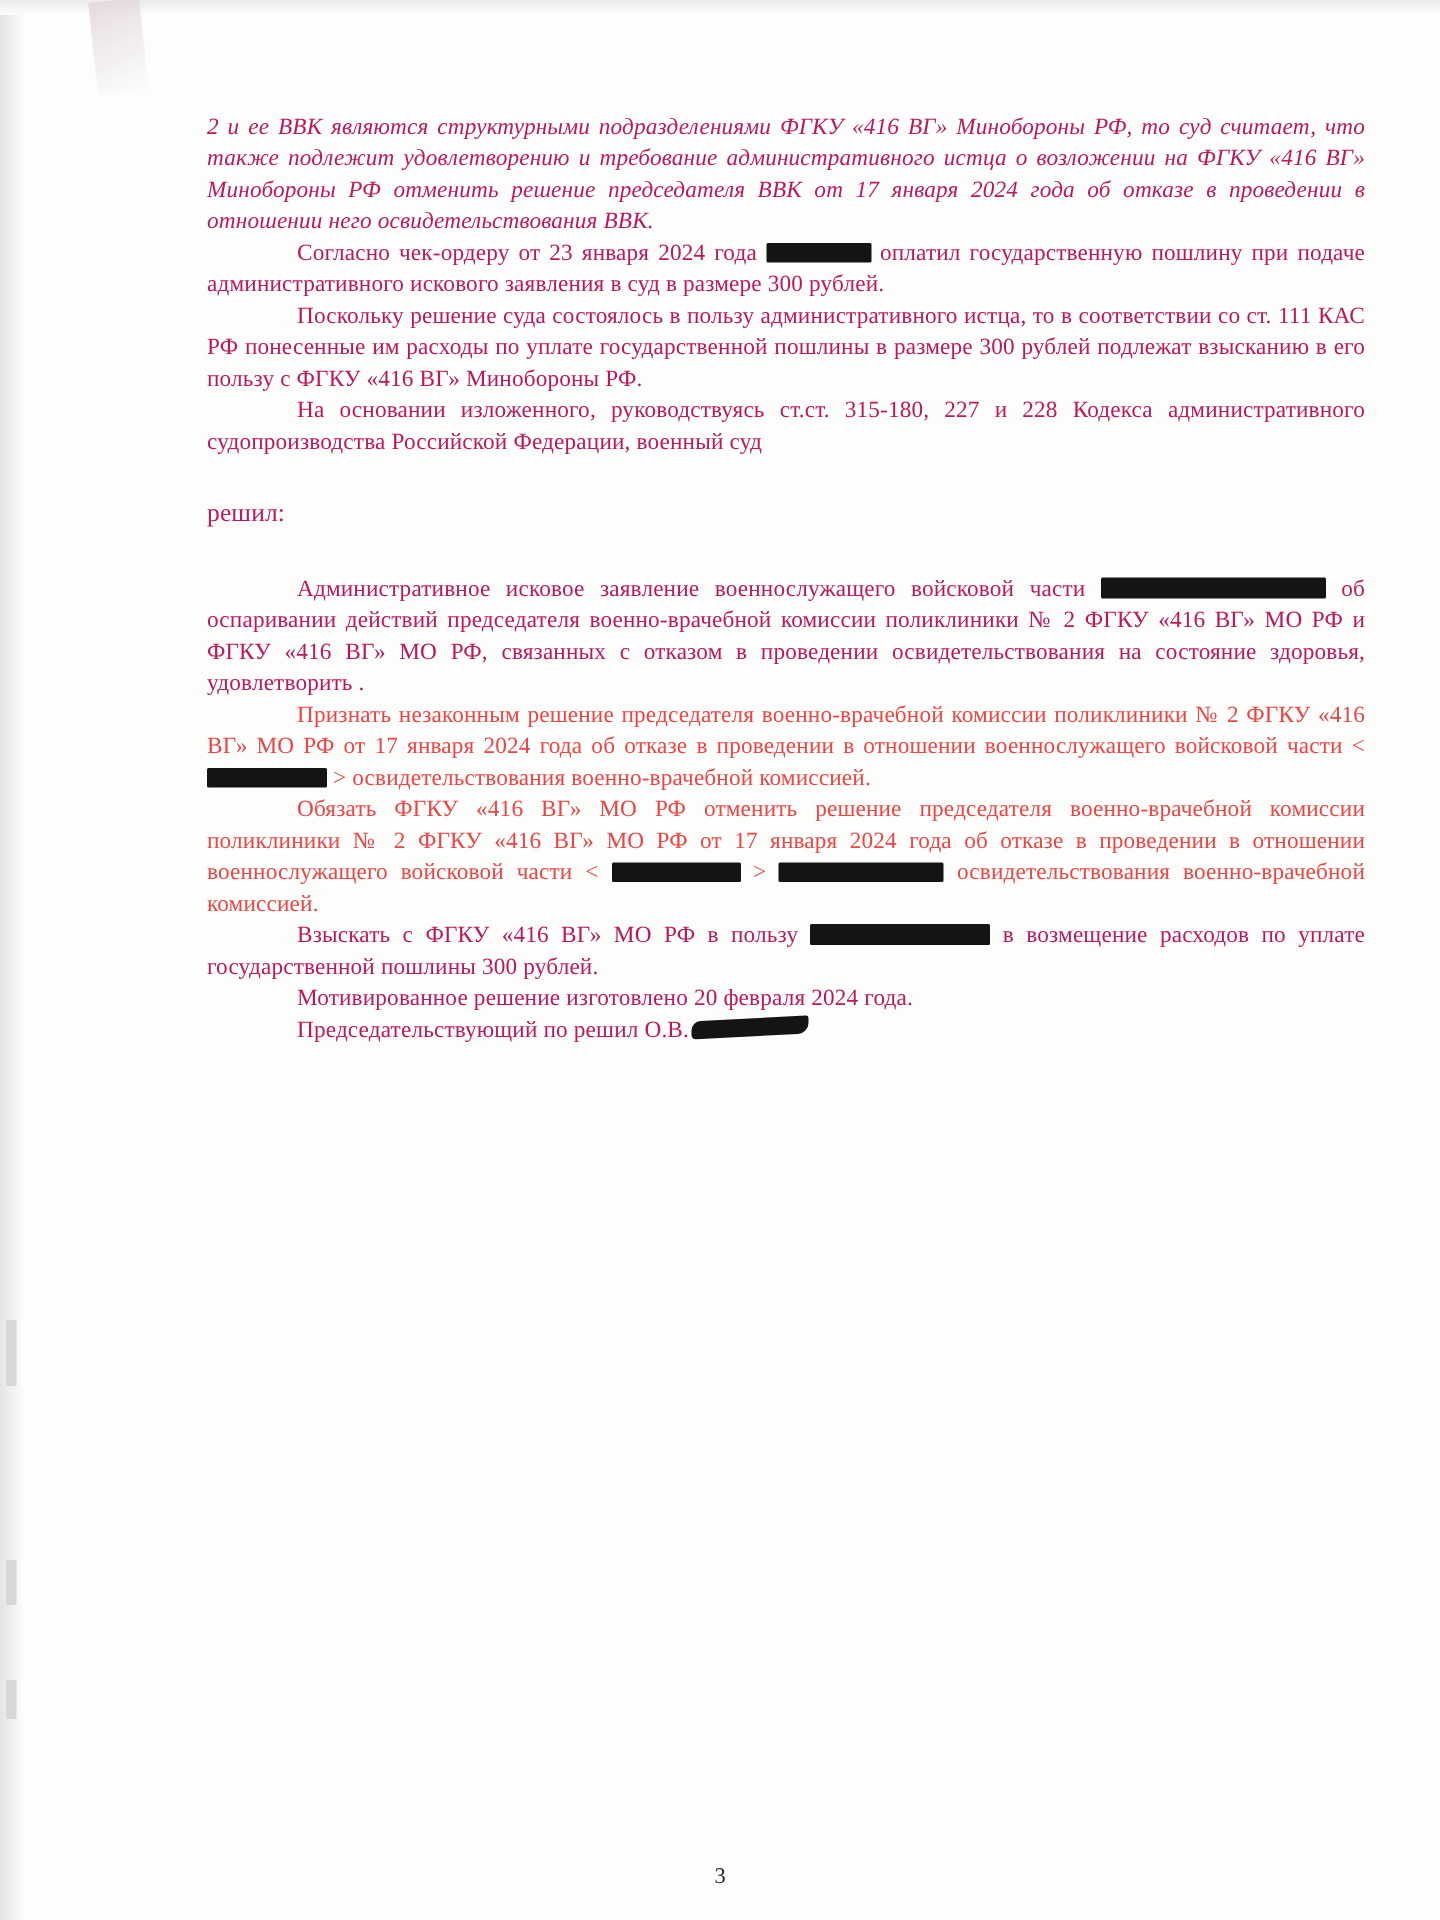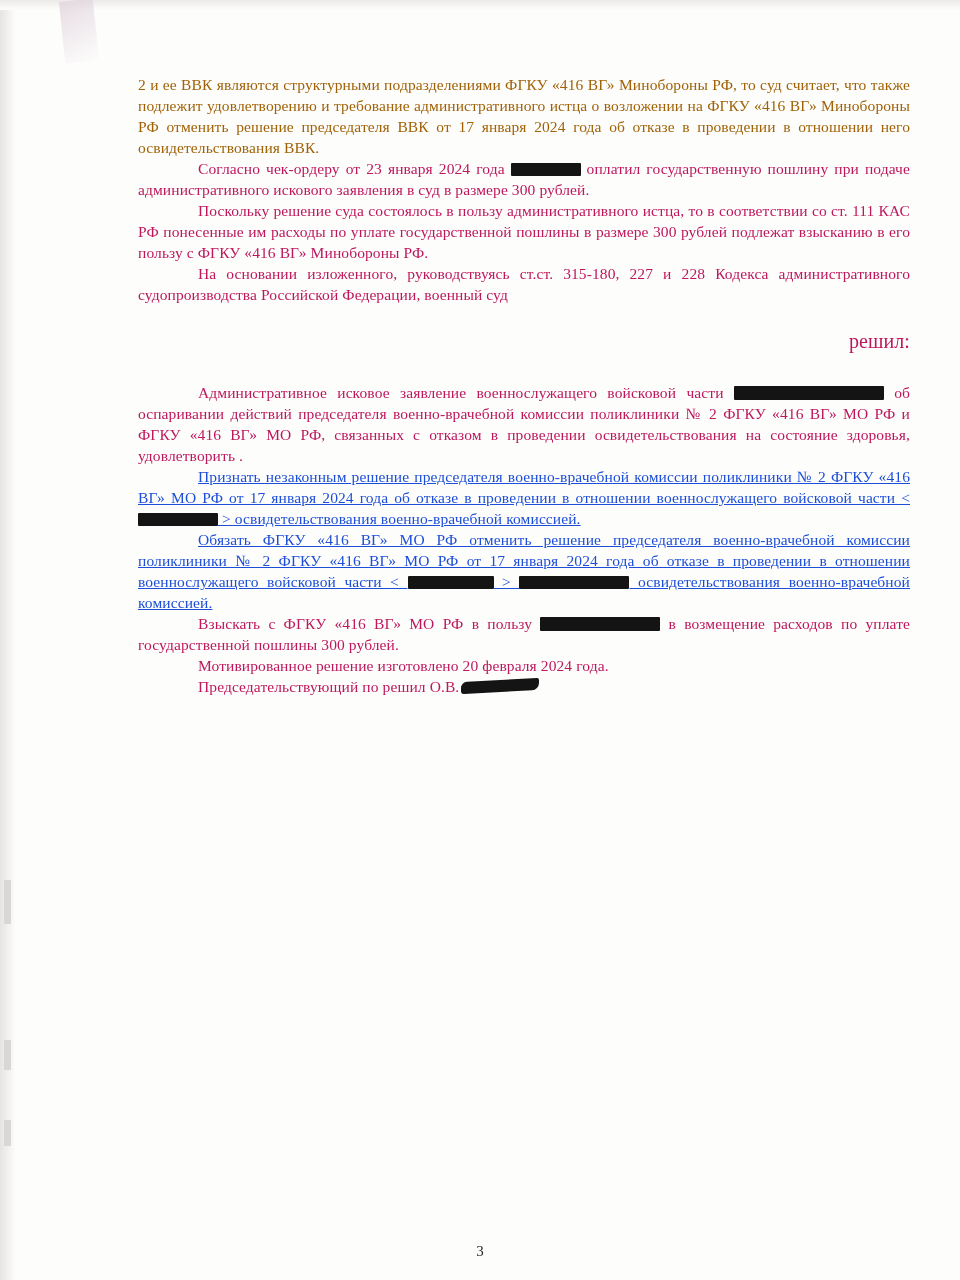--- a/index.html
+++ b/index.html
@@ -53,29 +53,29 @@
   p {
     margin: 0;
     text-align: justify;
     font-size: 15.5px;
     line-height: 21px;
     letter-spacing: 0.1px;
     color: #be185d;
   }
   p.indent { text-indent: 60px; }
   p.noindent { text-indent: 0; }
-  .faded { color: #a16207; }
-  .lighter { color: #1d4ed8; text-decoration: underline; }
+  .faded { color: #be185d; font-style: italic; }
+  .lighter { color: #ef4444; }
 
   .center {
-    text-align: right;
+    text-align: left;
     text-indent: 0;
     margin-top: 26px;
     margin-bottom: 30px;
-    font-size: 20px;
+    font-size: 17px;
   }
 
   
   .redact {
     display: inline-block;
     vertical-align: -2px;
     background: #141414;
     border-radius: 1px;
   }
   .r-w70 { width: 70px; height: 13px; }

